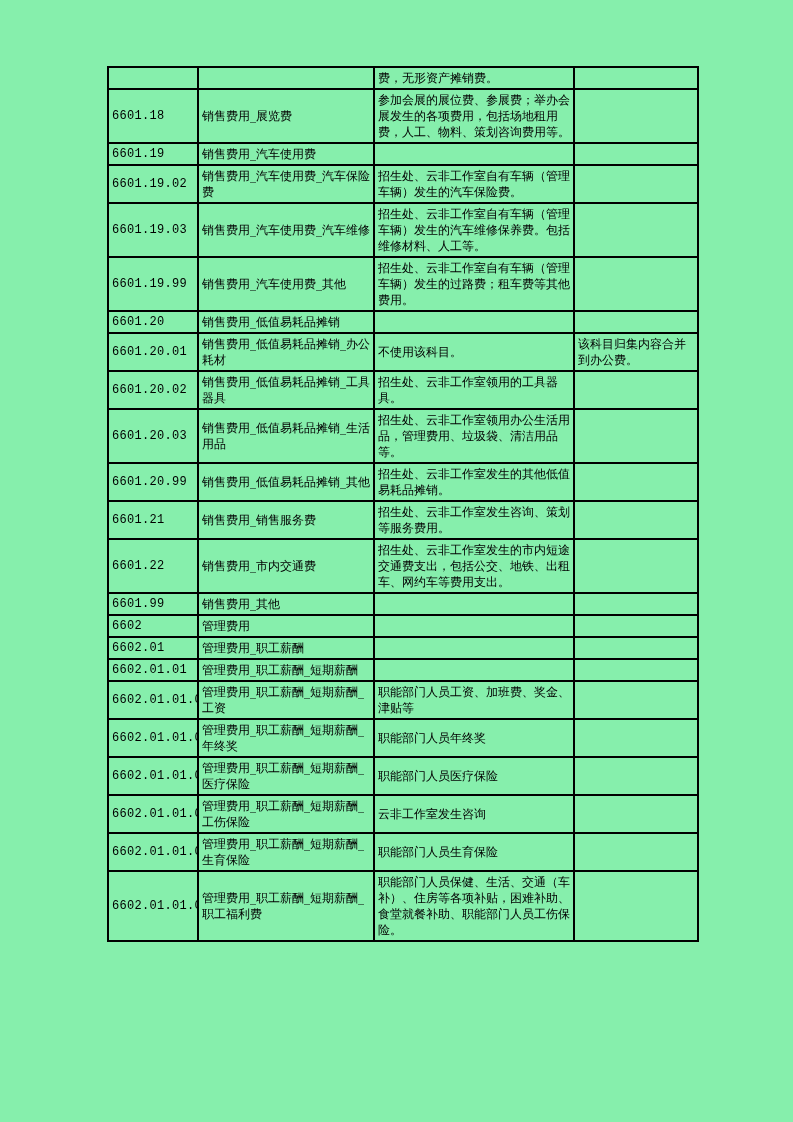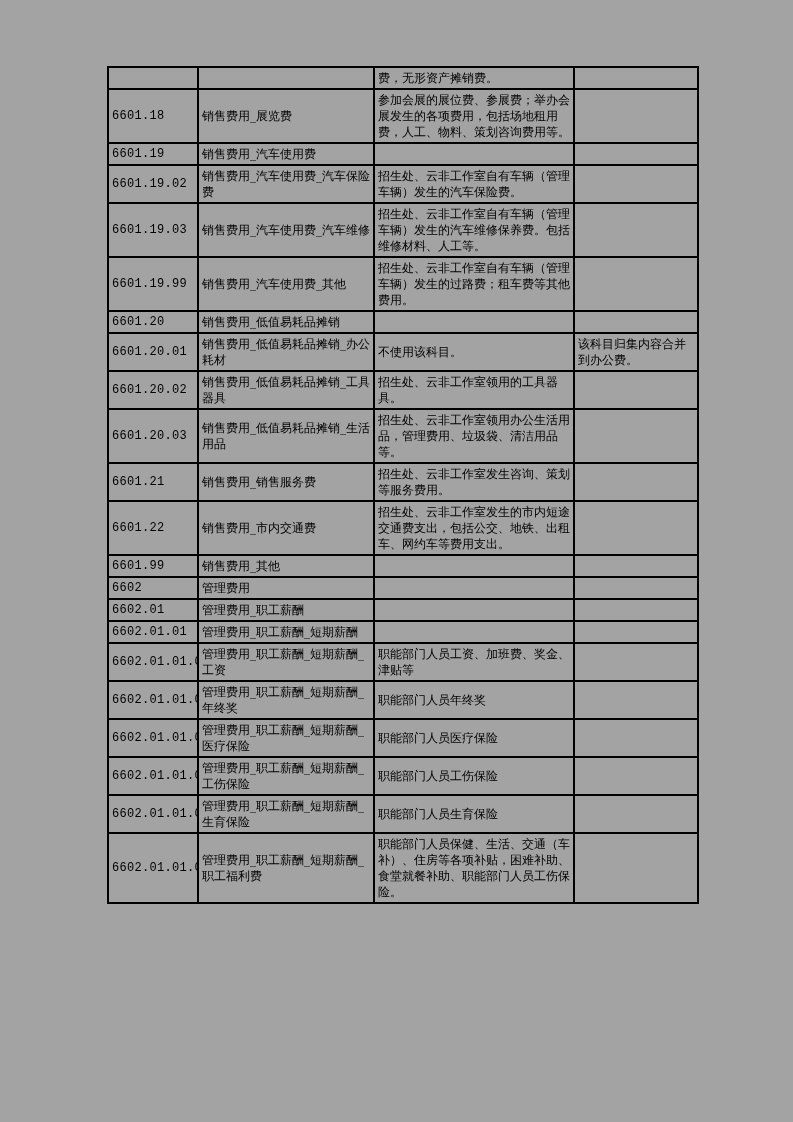--- a/index.html
+++ b/index.html
@@ -4,21 +4,21 @@
 <style>
   html, body {
     margin: 0;
     padding: 0;
     background: #ffffff;
   }
   .sheet {
     position: relative;
     width: 793px;
     height: 1122px;
-    background: #a3a3a3;
+    background: #86efac;
     overflow: hidden;
     font-family: "DejaVu Serif", "Liberation Serif", serif;
   }
   table.accounts {
     position: absolute;
     left: 107px;
     top: 66px;
     width: 591px;
     border-collapse: collapse;
     table-layout: fixed;
@@ -114,20 +114,26 @@
           <td class="cell-description">招生处、云非工作室领用的工具器具。</td>
           <td class="cell-note"></td>
         </tr>
         <tr>
           <td class="cell-code">6601.20.03</td>
           <td class="cell-name">销售费用_低值易耗品摊销_生活用品</td>
           <td class="cell-description">招生处、云非工作室领用办公生活用品，管理费用、垃圾袋、清洁用品等。</td>
           <td class="cell-note"></td>
         </tr>
         <tr>
+          <td class="cell-code">6601.20.99</td>
+          <td class="cell-name">销售费用_低值易耗品摊销_其他</td>
+          <td class="cell-description">招生处、云非工作室发生的其他低值易耗品摊销。</td>
+          <td class="cell-note"></td>
+        </tr>
+        <tr>
           <td class="cell-code">6601.21</td>
           <td class="cell-name">销售费用_销售服务费</td>
           <td class="cell-description">招生处、云非工作室发生咨询、策划等服务费用。</td>
           <td class="cell-note"></td>
         </tr>
         <tr>
           <td class="cell-code">6601.22</td>
           <td class="cell-name">销售费用_市内交通费</td>
           <td class="cell-description">招生处、云非工作室发生的市内短途交通费支出，包括公交、地铁、出租车、网约车等费用支出。</td>
           <td class="cell-note"></td>
@@ -170,21 +176,21 @@
         </tr>
         <tr>
           <td class="cell-code">6602.01.01.03</td>
           <td class="cell-name">管理费用_职工薪酬_短期薪酬_医疗保险</td>
           <td class="cell-description">职能部门人员医疗保险</td>
           <td class="cell-note"></td>
         </tr>
         <tr>
           <td class="cell-code">6602.01.01.04</td>
           <td class="cell-name">管理费用_职工薪酬_短期薪酬_工伤保险</td>
-          <td class="cell-description">职能部门人员工伤保险</td>
+          <td class="cell-description">云非工作室发生咨询</td>
           <td class="cell-note"></td>
         </tr>
         <tr>
           <td class="cell-code">6602.01.01.05</td>
           <td class="cell-name">管理费用_职工薪酬_短期薪酬_生育保险</td>
           <td class="cell-description">职能部门人员生育保险</td>
           <td class="cell-note"></td>
         </tr>
         <tr>
           <td class="cell-code">6602.01.01.06</td>

